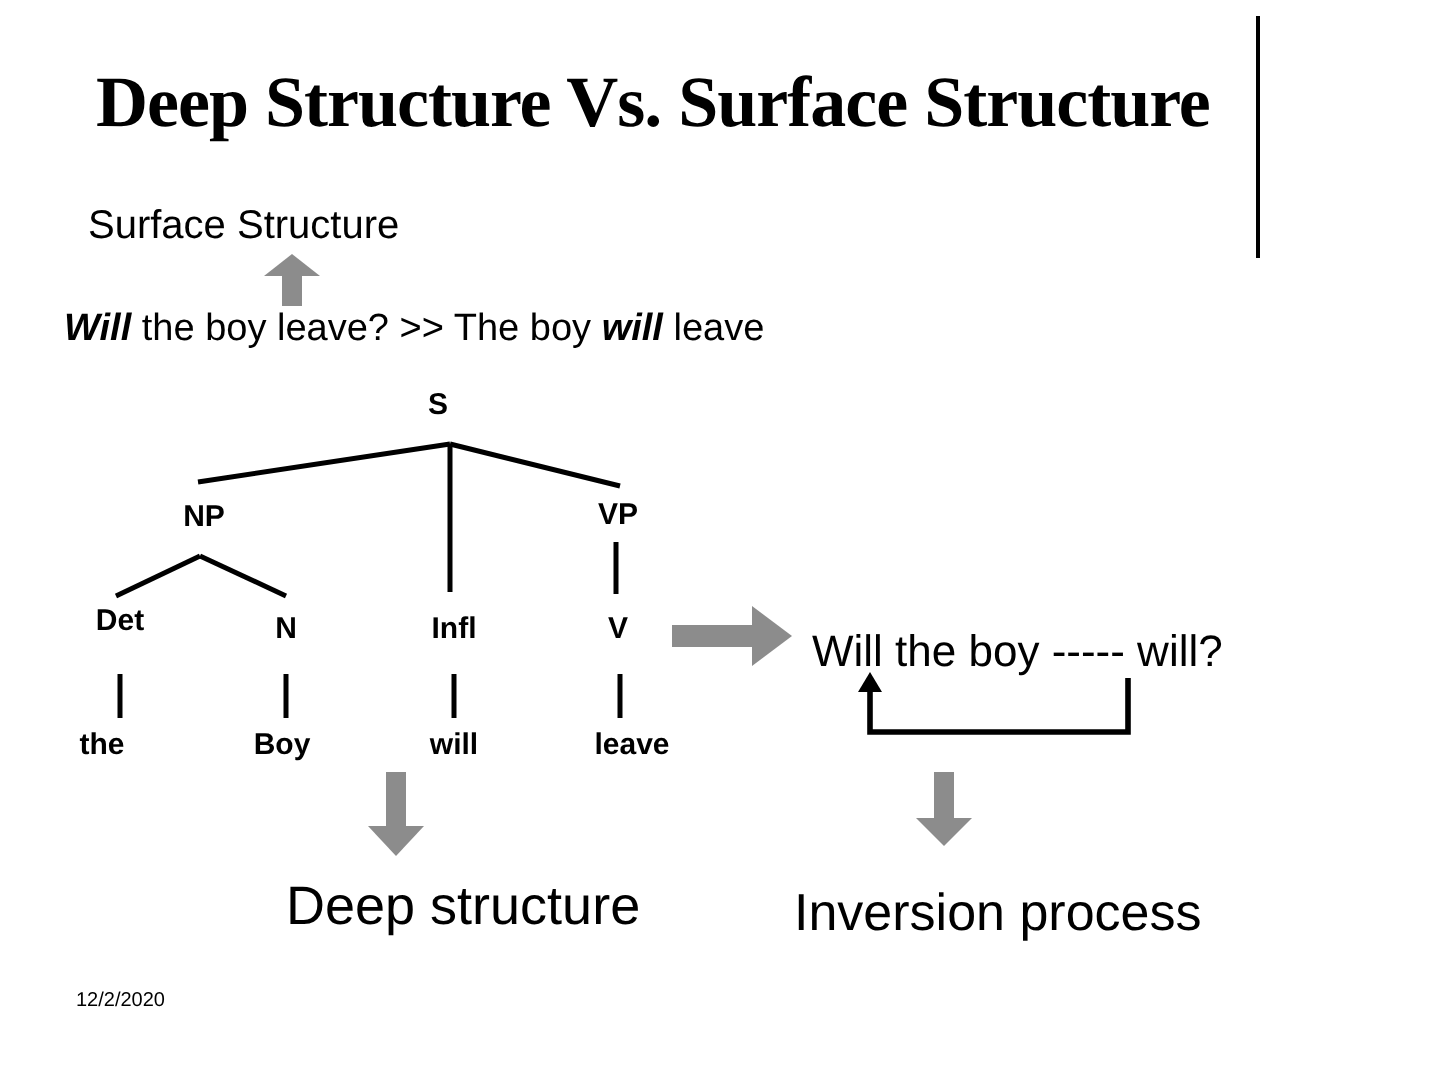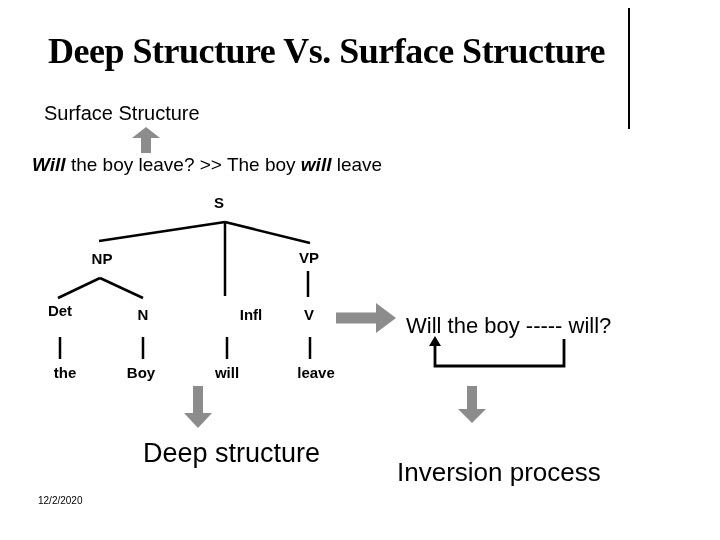--- a/index.html
+++ b/index.html
@@ -15,21 +15,21 @@
   }
   .subtitle{left:44px;top:102px;font-size:20px;white-space:nowrap;z-index:2;}
   .sentence{left:32px;top:154px;font-size:19px;white-space:pre;z-index:2;}
   .bi{font-weight:bold;font-style:italic;}
   .tree-label{
     position:absolute;font-weight:bold;font-size:15px;white-space:nowrap;
     transform:translateX(-50%);z-index:2;
   }
   .surface-question{left:406px;top:313px;font-size:22px;white-space:nowrap;z-index:2;}
   .deep-label{left:143px;top:438px;font-size:27px;white-space:nowrap;z-index:2;}
-  .inversion-label{left:397px;top:441px;font-size:26px;white-space:nowrap;z-index:2;margin-top:16px;}
+  .inversion-label{left:397px;top:441px;font-size:26px;white-space:nowrap;z-index:2;}
   .footer-date{left:38px;top:495px;font-size:10px;z-index:2;}
   .page-number{left:663px;top:487px;font-size:10px;z-index:2;}
   .vline{left:628px;top:8px;width:2px;height:121px;background:#000;z-index:1;}
   .dot{position:absolute;width:10px;height:10px;border-radius:50%;z-index:1;}
   .svg-overlay{left:0;top:0;z-index:1;pointer-events:none;}
   .arrow-icon{z-index:1;}
   .arrow-icon svg{display:block;}
 </style>
 </head>
 <body>
@@ -106,23 +106,23 @@
       <path d="M 435 344 L 435 366 L 564 366 L 564 339" stroke="#000" stroke-width="2.8" fill="none"></path>
       <polygon points="429,346 441,346 435,336" fill="#000"></polygon>
     </g>
   </svg>
 
   <div class="tree-label" style="left:219px;top:194px;">S</div>
   <div class="tree-label" style="left:102px;top:250px;">NP</div>
   <div class="tree-label" style="left:309px;top:249px;">VP</div>
   <div class="tree-label" style="left:60px;top:290px;margin-top:12px;">Det</div>
   <div class="tree-label" style="left:143px;top:306px;">N</div>
-  <div class="tree-label" style="left:227px;top:306px;margin-left:24px;">Infl</div>
+  <div class="tree-label" style="left:227px;top:306px;">Infl</div>
   <div class="tree-label" style="left:309px;top:306px;">V</div>
-  <div class="tree-label" style="left:65px;top:364px;">the</div>
+  <div class="tree-label" style="left:51px;top:364px;">the</div>
   <div class="tree-label" style="left:141px;top:364px;">Boy</div>
   <div class="tree-label" style="left:227px;top:364px;">will</div>
   <div class="tree-label" style="left:316px;top:364px;">leave</div>
 
   <div class="abs arrow-icon" style="left:336px;top:303px;">
     <svg width="60" height="30" viewBox="0 0 60 30">
       <rect x="0" y="9.5" width="40" height="11" fill="var(--arrow-gray)"></rect>
       <polygon points="40,0 60,15 40,30" fill="var(--arrow-gray)"></polygon>
     </svg>
   </div>

